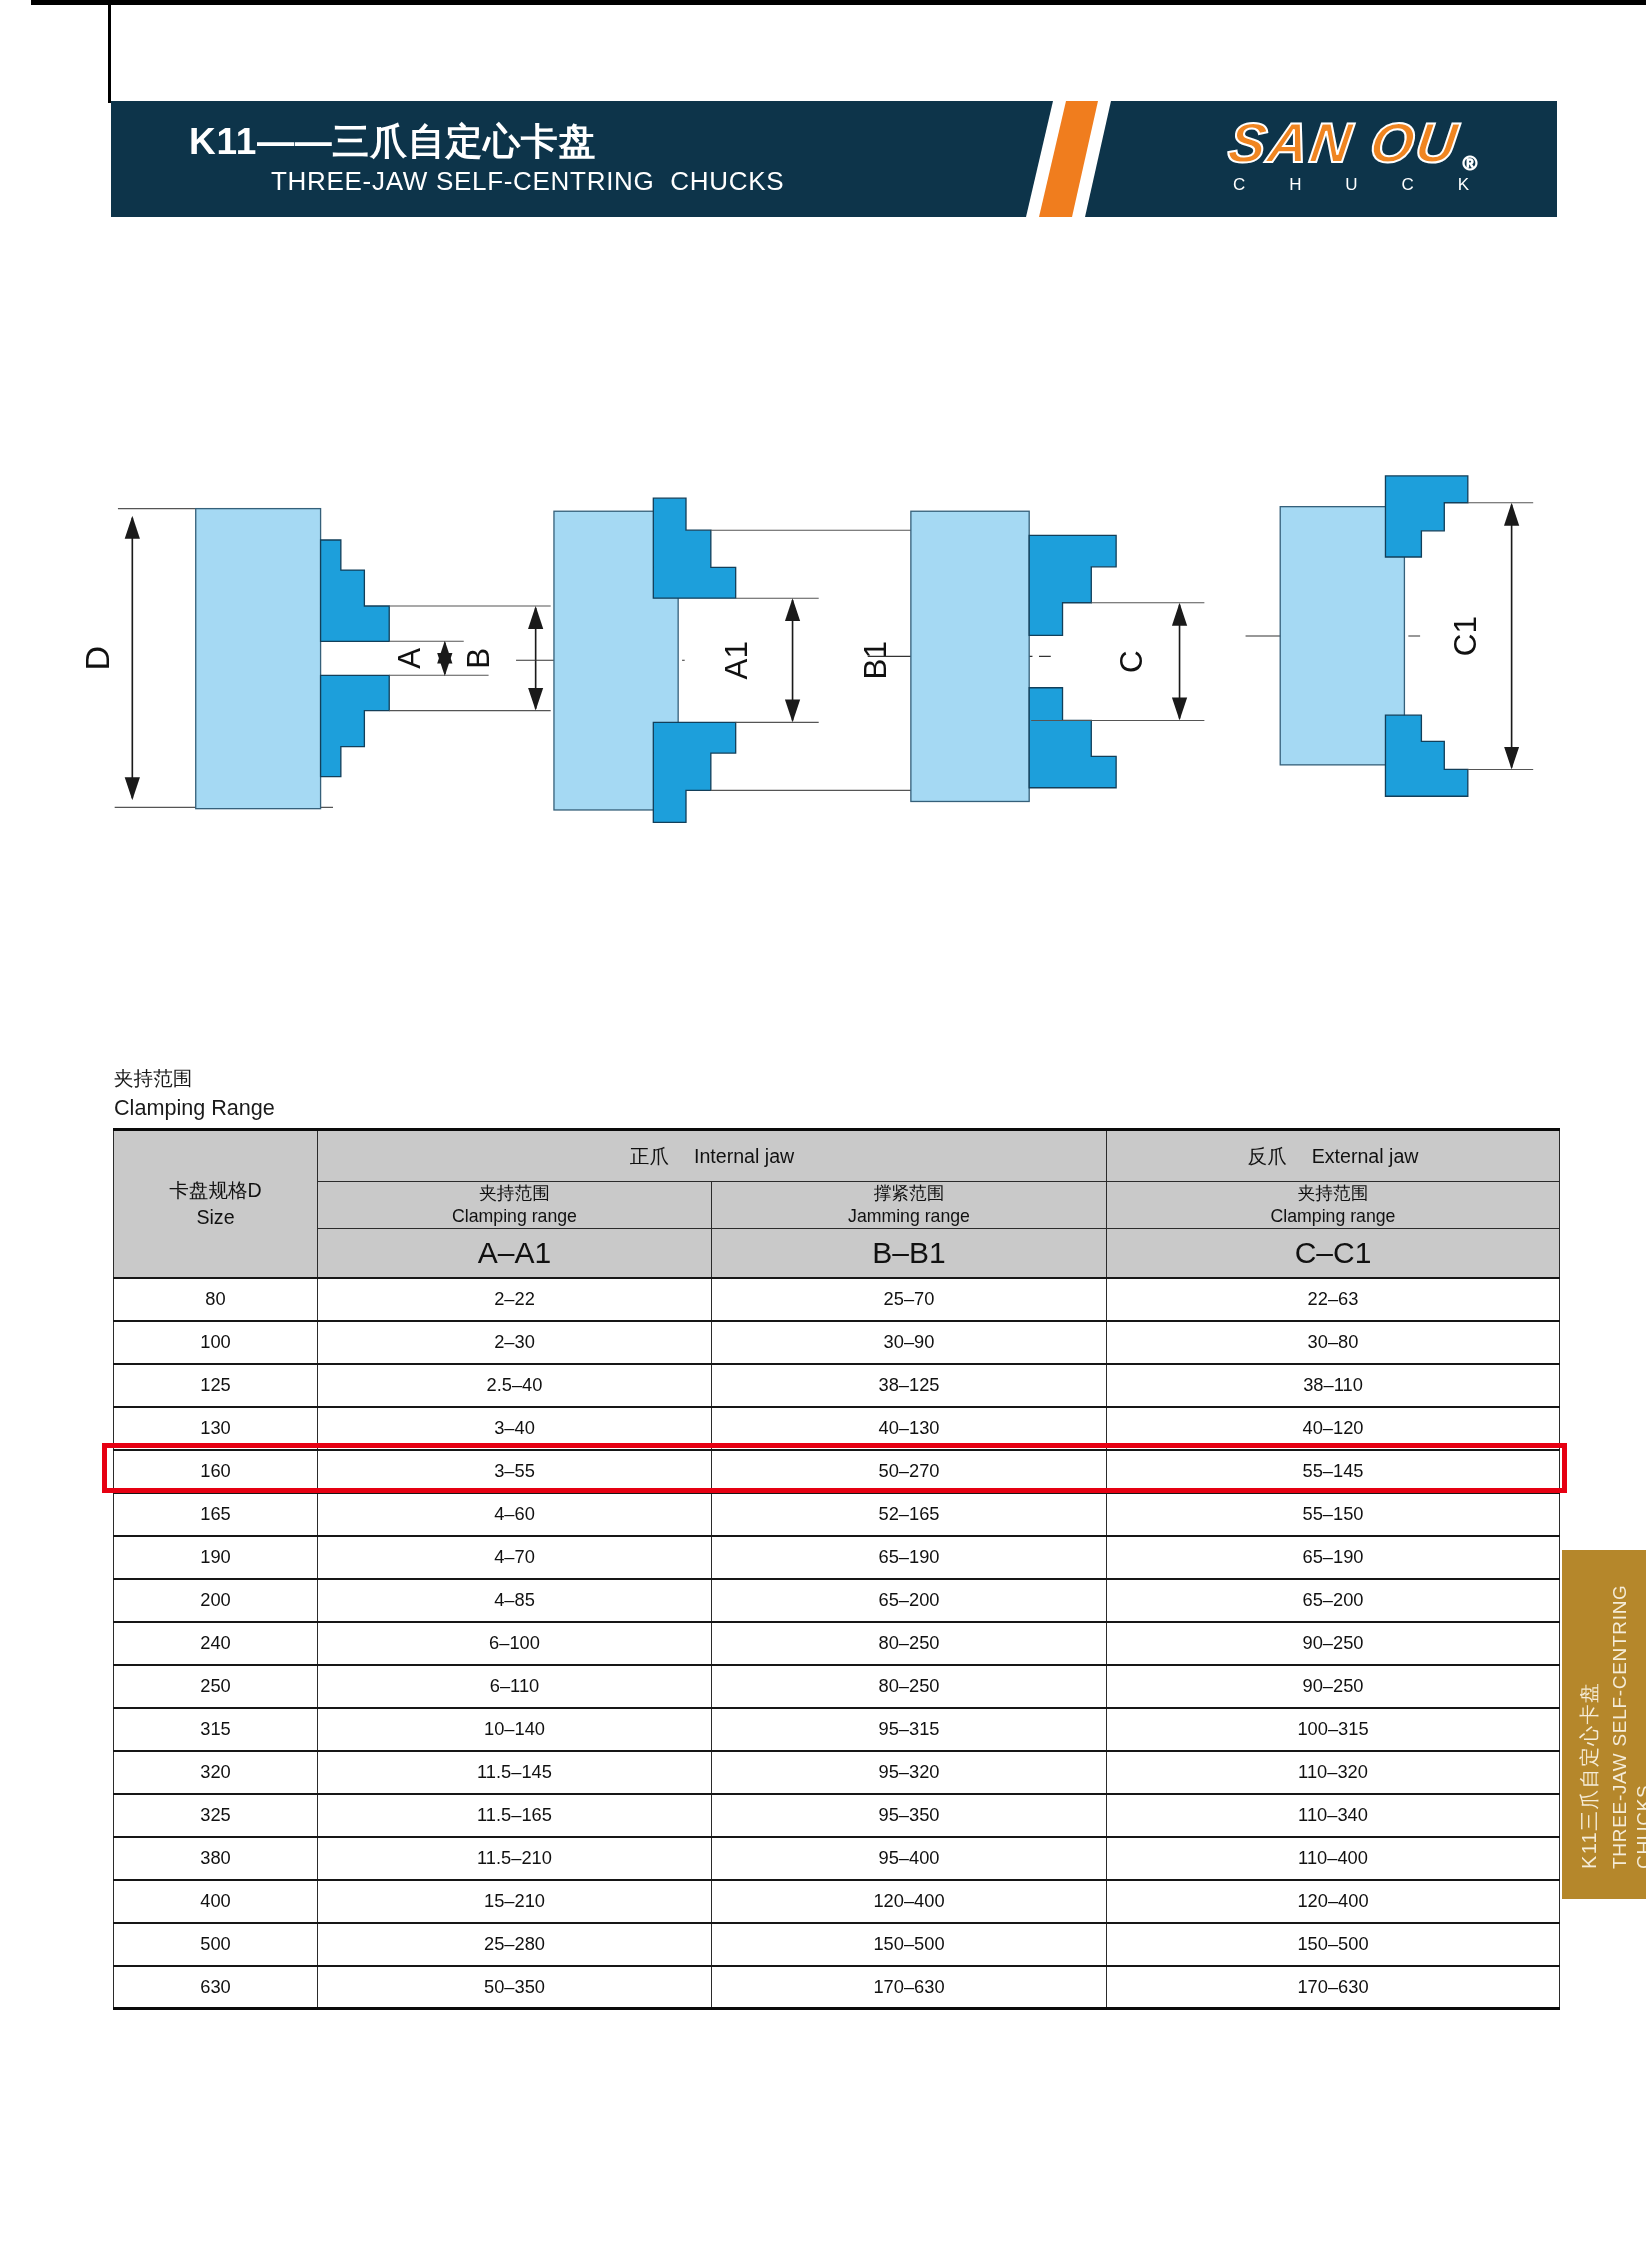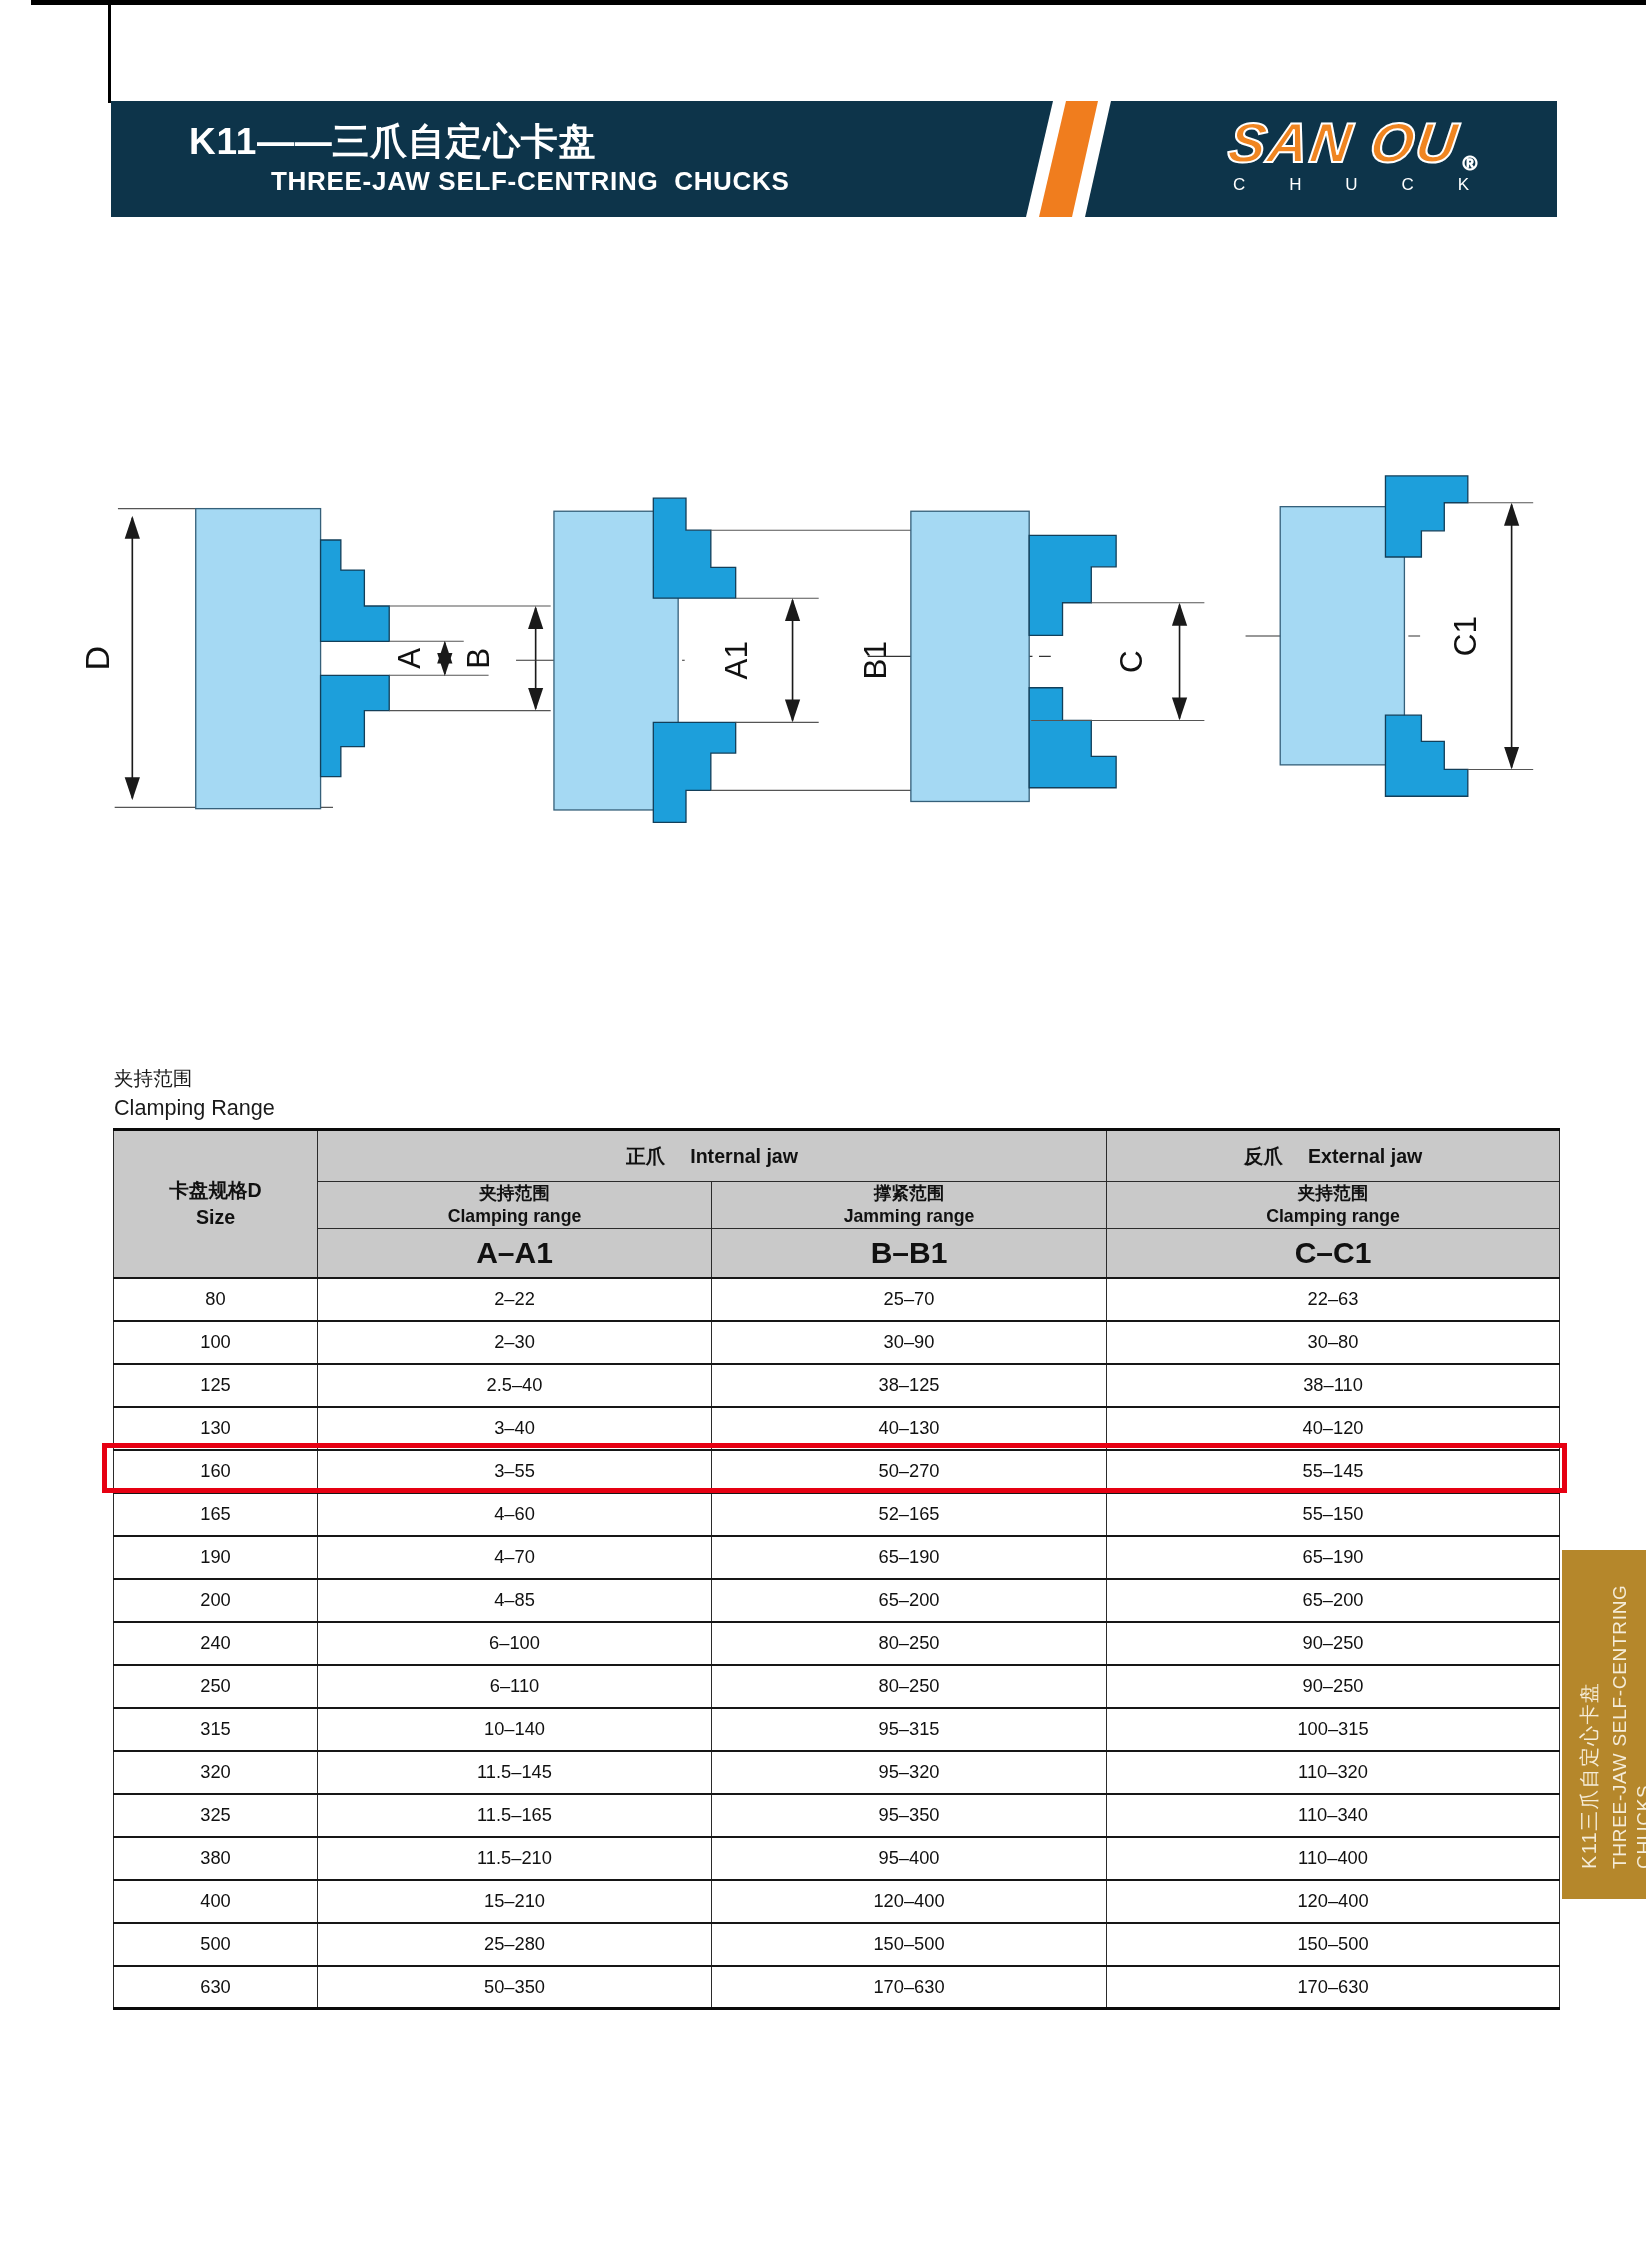--- a/index.html
+++ b/index.html
@@ -18,21 +18,21 @@
   #header-band { left:80px; top:101px; width:1446px; height:116px; }
   #band-left  { position:absolute; inset:0; background:#0d344a;
                 clip-path:polygon(0 0,942px 0,915px 116px,0 116px); }
   #band-stripe{ position:absolute; inset:0; background:#f07d1e;
                 clip-path:polygon(955px 0,987px 0,961px 116px,928px 116px); }
   #band-right { position:absolute; inset:0; background:#0d344a;
                 clip-path:polygon(1000px 0,1446px 0,1446px 116px,974px 116px); }
   #page-title    { position:absolute; left:78px; top:15.7px; color:#fff;
                    font-size:37px; font-weight:bold; letter-spacing:0.7px; }
   #page-subtitle { position:absolute; left:160px; top:65px; color:#fff;
-                   font-size:26px; font-weight:bold; letter-spacing:0.7px; }
+                   font-size:26px; font-weight:normal; letter-spacing:0.7px; }
   #brand { position:absolute; left:1072px; top:9.2px; width:340px; text-align:center; }
   #brand-name { display:inline-block; font-size:56px; font-weight:900; font-style:italic;
                 color:#f08521; letter-spacing:2px; transform:skewX(-8deg);
                 -webkit-text-stroke:2px #ffffff; }
   #brand-reg  { display:inline-block; font-size:19.6px; color:transparent;
                 -webkit-text-stroke:1.3px #fff; vertical-align:bottom; margin-left:3.9px; }
   #brand-sub  { margin-top:0px; font-size:17px; font-weight:normal; color:#ffffff;
                 letter-spacing:19.6px; padding-left:15.7px; }
 
   
@@ -49,21 +49,21 @@
   
   #caption { left:83px; top:1064px; font-size:19.6px; color:#1a1a1a; line-height:1.45; }
   #caption .en { font-size:21.6px; }
 
   
   #spec-table { position:absolute; left:82px; top:1128px; width:1446px;
                 border-collapse:collapse; table-layout:fixed;
                 border-top:3.9px solid #0a0a0a; border-bottom:3.9px solid #0a0a0a;
                 border-left:1.3px solid #2b2b2b; border-right:1.3px solid #2b2b2b; }
   #spec-table th, #spec-table td { border:1.3px solid #2b2b2b; text-align:center; color:#111; }
-  #spec-table thead th { background:#c9c9c9; font-weight:bold; }
+  #spec-table thead th { background:#c9c9c9; font-weight:normal; }
   tr.h-group th { height:52px; font-size:19.6px; border-bottom:2px solid #1a1a1a; }
   tr.h-sub   th { height:47px; font-size:17.7px; line-height:1.3; border-bottom:2px solid #1a1a1a; }
   tr.h-range th { height:49px; font-size:30px; border-bottom:2.6px solid #111; }
   th.size-head { font-size:27.5px; line-height:1.35; }
   .group-zh { margin-right:25px; }
   #spec-table tbody td { height:43px; font-size:18.3px; border-top:2.6px solid #161616; }
   
   #highlight-box { left:71px; top:1443px; width:1465px; height:50px;
                    border:5.2px solid #e60012; background:transparent; }
 

